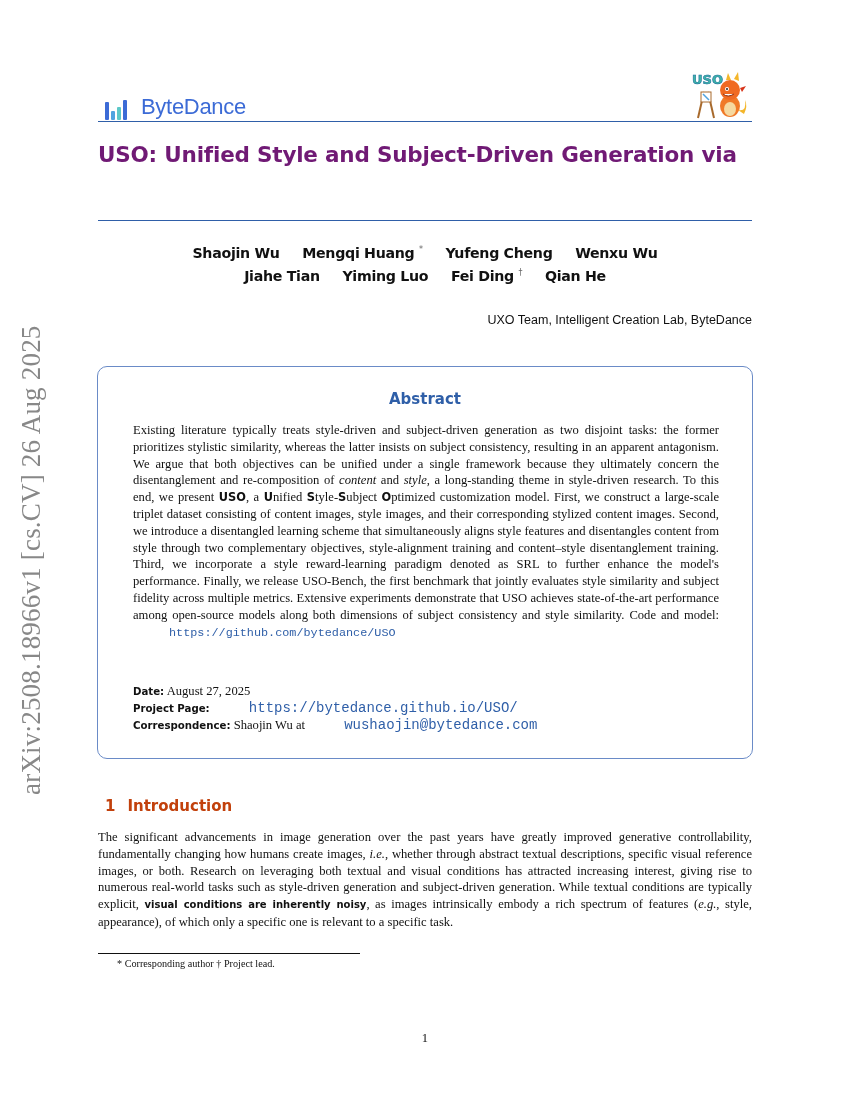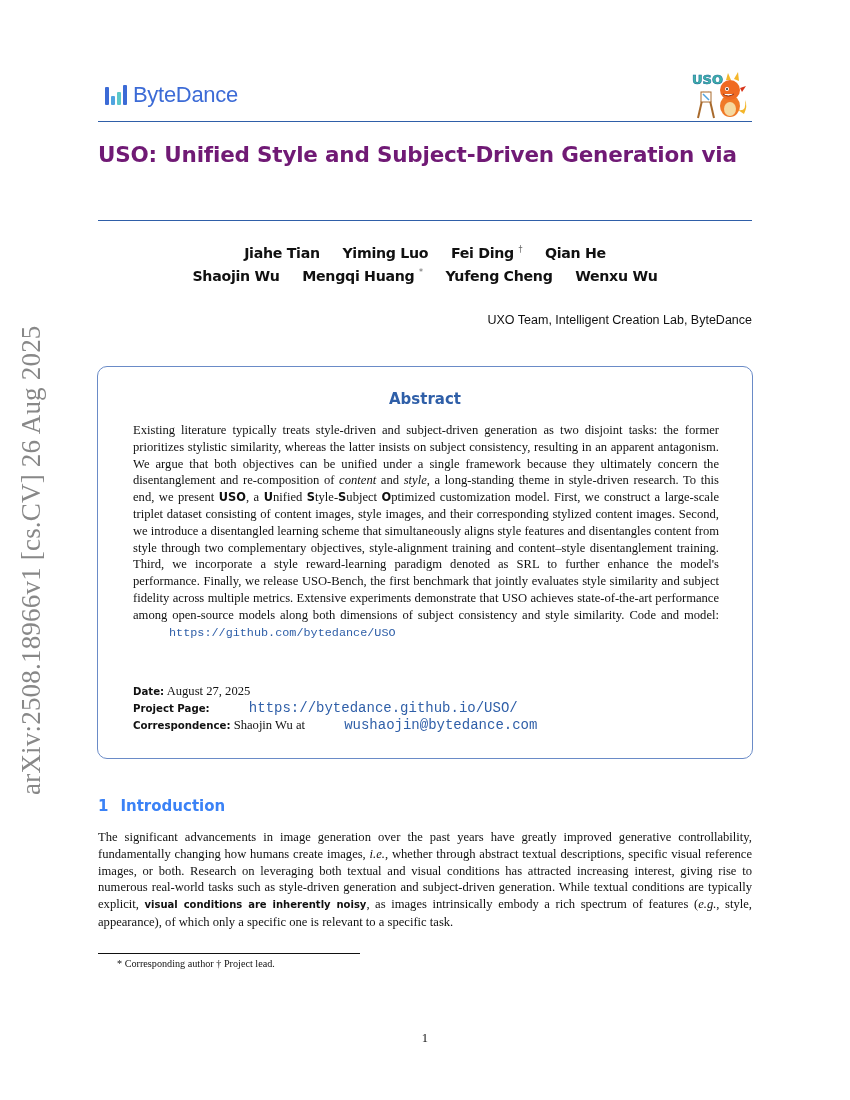--- a/index.html
+++ b/index.html
@@ -1,20 +1,20 @@
 <!DOCTYPE html>
 <html><head>
 <meta charset="utf-8">
 <style>
   * { margin: 0; padding: 0; box-sizing: border-box; }
   html, body { width: 850px; height: 1100px; background: #ffffff; overflow: hidden; }
   body { position: relative; font-family: "DejaVu Serif", serif; color: #111; }
 
   .header { position: absolute; left: 98px; top: 68px; width: 654px; height: 54px; border-bottom: 1.2px solid #2f5fa8; }
-  .logo { position: absolute; left: 7px; top: 14px; display: flex; align-items: center; }
+  .logo { position: absolute; left: 7px; top: 26px; display: flex; align-items: flex-end; gap: 8px; }
   .logo-bars { display: flex; align-items: flex-end; height: 20px; gap: 2px; margin-right: 6px; }
   .logo-bars span { display: block; width: 4px; border-radius: 1px; }
   .logo-text { font-family: "Liberation Sans", sans-serif; font-size: 22px; color: #3c6bd6; letter-spacing: -0.3px; }
   .mascot { position: absolute; right: 2px; top: 2px; width: 60px; height: 50px; }
 
   .title { position: absolute; left: 98px; top: 140px; width: 654px; text-align: left; font-family: "DejaVu Sans", sans-serif; font-weight: bold; font-size: 21.5px; line-height: 29px; color: #701a75; letter-spacing: -0.2px; }
   .rule2 { position: absolute; left: 98px; top: 220px; width: 654px; border-top: 1.2px solid #2f5fa8; }
 
   .authors { position: absolute; left: 98px; top: 240px; width: 654px; text-align: center; font-family: "DejaVu Sans", sans-serif; font-weight: bold; font-size: 14.2px; line-height: 20px; letter-spacing: -0.3px; }
   .authors .a { margin: 0 9px; }
@@ -25,21 +25,21 @@
 
   .abstract-box { position: absolute; left: 97px; top: 366px; width: 656px; height: 393px; border: 1.2px solid #6a8bc7; border-radius: 10px; text-decoration: underline; }
   .abstract-title { position: absolute; left: 0; top: 23px; width: 100%; text-align: center; font-family: "DejaVu Sans", sans-serif; font-weight: bold; font-size: 15px; color: #2f5fa8; }
   .abstract-body { position: absolute; left: 35px; top: 55px; width: 586px; font-family: "Liberation Serif", serif; font-size: 12.6px; line-height: 16.8px; text-align: justify; color: #111; }
   .sansb { font-family: "DejaVu Sans", sans-serif; font-weight: bold; font-size: 11.4px; }
   .mono { font-family: "Liberation Mono", monospace; color: #2f5fa8; font-size: 11.8px; margin-left: 36px; }
   .meta { position: absolute; left: 35px; top: 316px; font-family: "Liberation Serif", serif; font-size: 12.6px; line-height: 17px; }
   .meta .lbl { font-family: "DejaVu Sans", sans-serif; font-weight: bold; font-size: 10.2px; text-align: right; }
   .meta .mono { font-size: 14px; }
 
-  .section { position: absolute; left: 98px; top: 797px; font-family: "DejaVu Sans", sans-serif; font-weight: bold; font-size: 15px; color: #3b82f6; }
+  .section { position: absolute; left: 105px; top: 797px; font-family: "DejaVu Sans", sans-serif; font-weight: bold; font-size: 15px; color: #c2410c; }
   .section .num { margin-right: 12px; }
   .intro { position: absolute; left: 98px; top: 829px; width: 654px; font-family: "Liberation Serif", serif; font-size: 12.6px; line-height: 16.8px; text-align: justify; color: #111; }
   .intro .sansb { font-size: 10px; }
 
   .fn-rule { position: absolute; left: 98px; top: 953px; width: 262px; border-top: 1px solid #111; }
   .footnote { position: absolute; left: 117px; top: 958px; font-family: "Liberation Serif", serif; font-size: 10.2px; color: #111; }
   .pagenum { position: absolute; left: 0; top: 1031px; width: 850px; text-align: center; font-family: "Liberation Serif", serif; font-size: 12.6px; }
 </style>
 </head>
 <body>
@@ -73,30 +73,30 @@
   </svg>
 </div>
 
 <div class="title">
   <div>USO: Unified Style and Subject-Driven Generation via</div>
 </div>
 <div class="rule2"></div>
 
 <div class="authors">
   <div>
+    <span class="a"><span>Shaojin Wu</span></span>
+    <span class="a"><span>Mengqi Huang</span> <sup>*</sup></span>
+    <span class="a"><span>Yufeng Cheng</span></span>
+    <span class="a"><span>Wenxu Wu</span></span>
+  </div>
+  <div>
     <span class="a"><span>Jiahe Tian</span></span>
     <span class="a"><span>Yiming Luo</span></span>
     <span class="a"><span>Fei Ding</span> <sup>†</sup></span>
     <span class="a"><span>Qian He</span></span>
-  </div>
-  <div>
-    <span class="a"><span>Shaojin Wu</span></span>
-    <span class="a"><span>Mengqi Huang</span> <sup>*</sup></span>
-    <span class="a"><span>Yufeng Cheng</span></span>
-    <span class="a"><span>Wenxu Wu</span></span>
   </div>
 </div>
 <div class="affil">UXO Team, Intelligent Creation Lab, ByteDance</div>
 
 <div class="arxiv">arXiv:2508.18966v1  [cs.CV]  26 Aug 2025</div>
 
 <div class="abstract-box">
   <div class="abstract-title">Abstract</div>
   <div class="abstract-body"><span>Existing literature typically treats style-driven and subject-driven generation as two disjoint tasks: the former prioritizes stylistic similarity, whereas the latter insists on subject consistency, resulting in an apparent antagonism.  We argue that both objectives can be unified under a single framework because they ultimately concern the disentanglement and re-composition of </span><i>content</i><span> and </span><i>style</i><span>, a long-standing theme in style-driven research. To this end, we present </span><b class="sansb">USO</b><span>, a </span><b class="sansb">U</b><span>nified </span><b class="sansb">S</b><span>tyle-</span><b class="sansb">S</b><span>ubject </span><b class="sansb">O</b><span>ptimized customization model. First, we construct a large-scale triplet dataset consisting of content images, style images, and their corresponding stylized content images. Second, we introduce a disentangled learning scheme that simultaneously aligns style features and disentangles content from style through two complementary objectives, style-alignment training and content–style disentanglement training. Third, we incorporate a style reward-learning paradigm denoted as SRL to further enhance the model's performance.  Finally, we release USO-Bench, the first benchmark that jointly evaluates style similarity and subject fidelity across multiple metrics.  Extensive experiments demonstrate that USO achieves state-of-the-art performance among open-source models along both dimensions of subject consistency and style similarity. Code and model: </span><span class="mono">https://github.com/bytedance/USO</span></div>
   <div class="meta">

